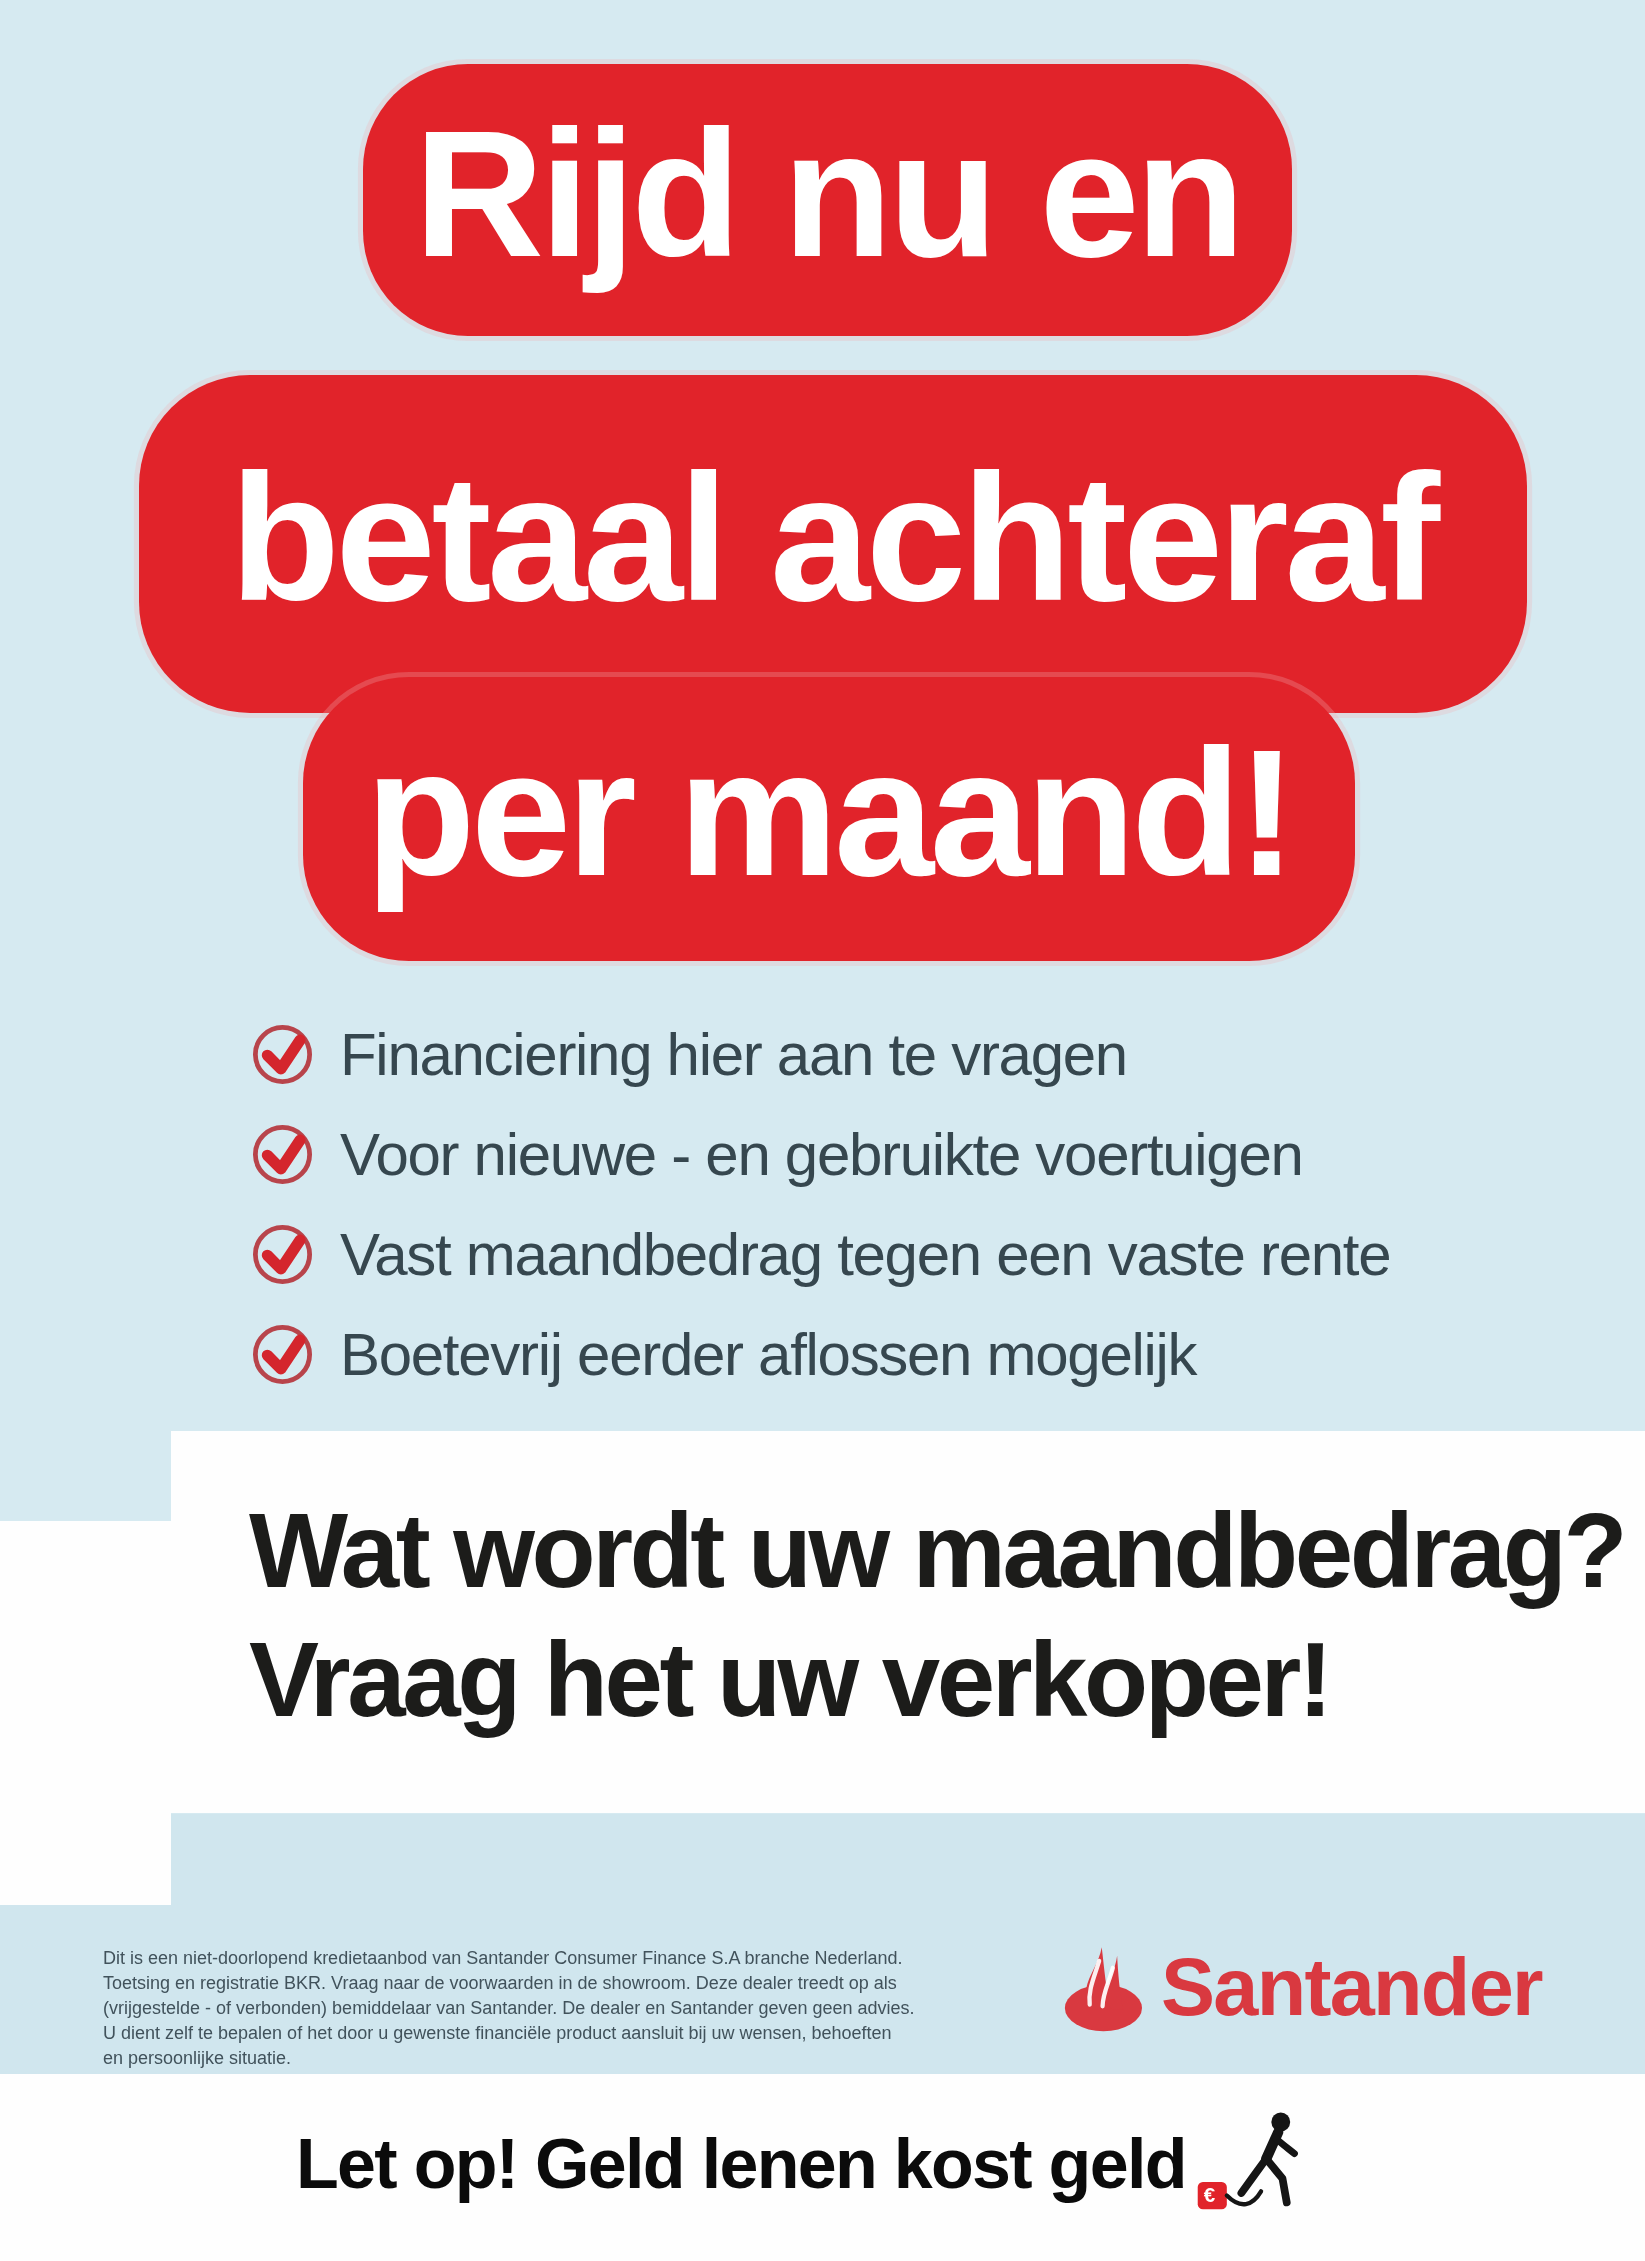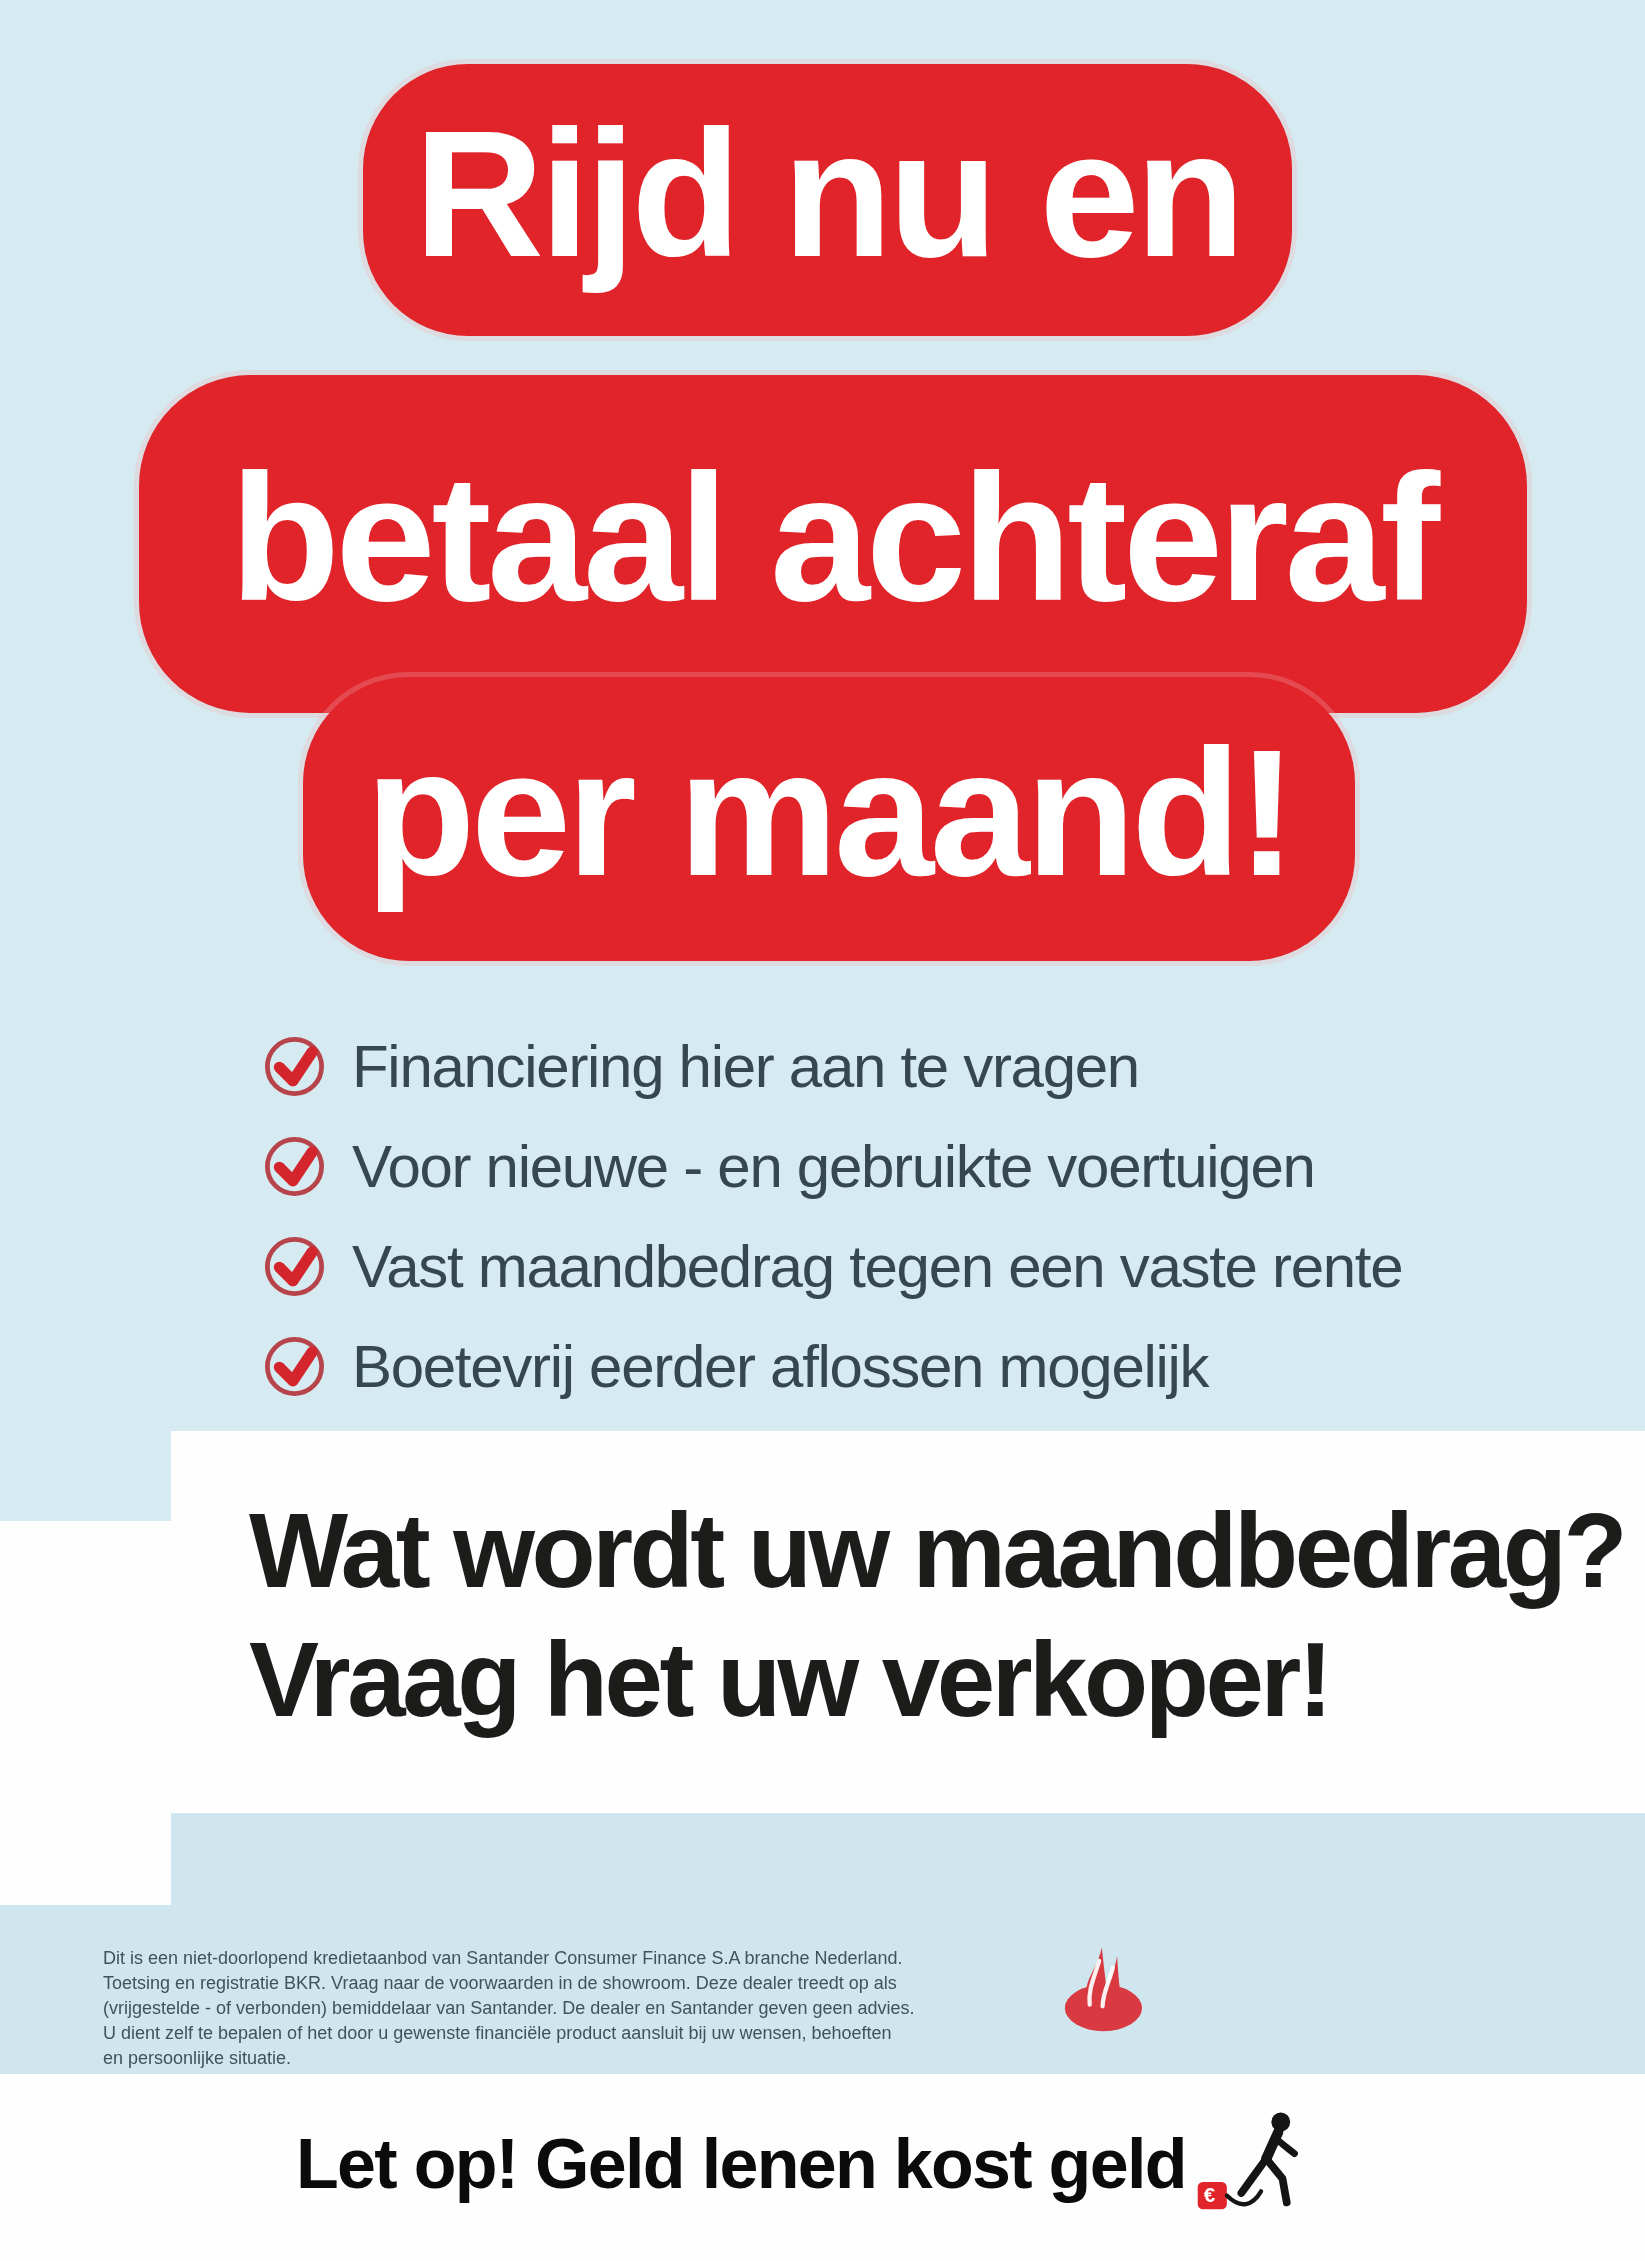--- a/index.html
+++ b/index.html
@@ -31,21 +31,21 @@
   .pill-2 { left: 139px; top: 375px; width: 1388px; height: 338px; border-radius: 111px; }
   .pill-3 { left: 303px; top: 677px; width: 1052px; height: 284px; border-radius: 106px; }
   .pill span { transform: translateY(-6.9px); }
 
   
   .benefits {
     position: absolute;
     left: 249px;
     top: 1021px;
     list-style: none;
-    margin: 12px;
+    margin: 0;
     padding: 0;
   }
   .benefit {
     display: flex;
     align-items: center;
     gap: 24px;
     height: 67px;
     margin-bottom: 33px;
   }
   .check-icon { width: 67px; height: 67px; flex: 0 0 67px; }
@@ -215,20 +215,21 @@
   </div>
 
   <div class="brand">
     <svg class="flame-icon" viewBox="0 0 100 105">
       <ellipse class="lick" cx="47" cy="77" rx="45" ry="27"></ellipse>
       <path class="lick" d="M45,6 C42,24 30,38 27,54 C25,66 30,74 38,79 L56,79 C50,58 48,30 45,6 Z"></path>
       <path class="lick" d="M63,16 C61,32 52,46 50,60 C49,70 53,76 59,79 L70,79 C66,60 64,36 63,16 Z"></path>
       <path class="slit" d="M42,22 C36,42 29,56 31,73"></path>
       <path class="slit" d="M58,30 C54,46 46,60 46,75"></path>
     </svg>
+    <span class="brand-name">Santander</span>
   </div>
 
   <div class="bottom-strip"></div>
   <div class="warning">
     <span class="warning-label">Let op! Geld lenen kost geld</span>
     <svg class="walker-icon" viewBox="0 0 150 125">
       <rect class="weight" x="4" y="84" width="34" height="32" rx="6"></rect>
       <text class="euro" x="11" y="108">€</text>
       <path class="rope" d="M38,100 C54,116 68,112 78,95"></path>
       <circle class="solid" cx="101" cy="14" r="11"></circle>

